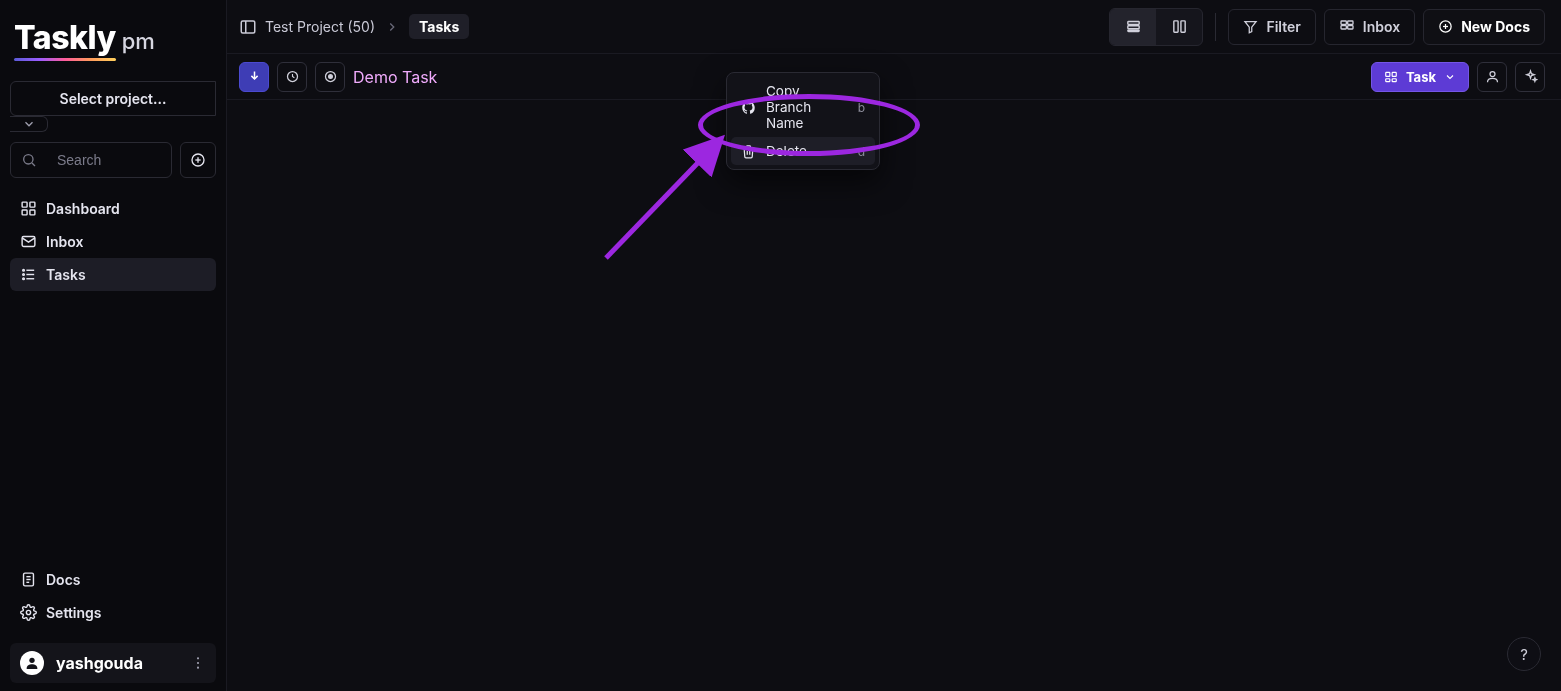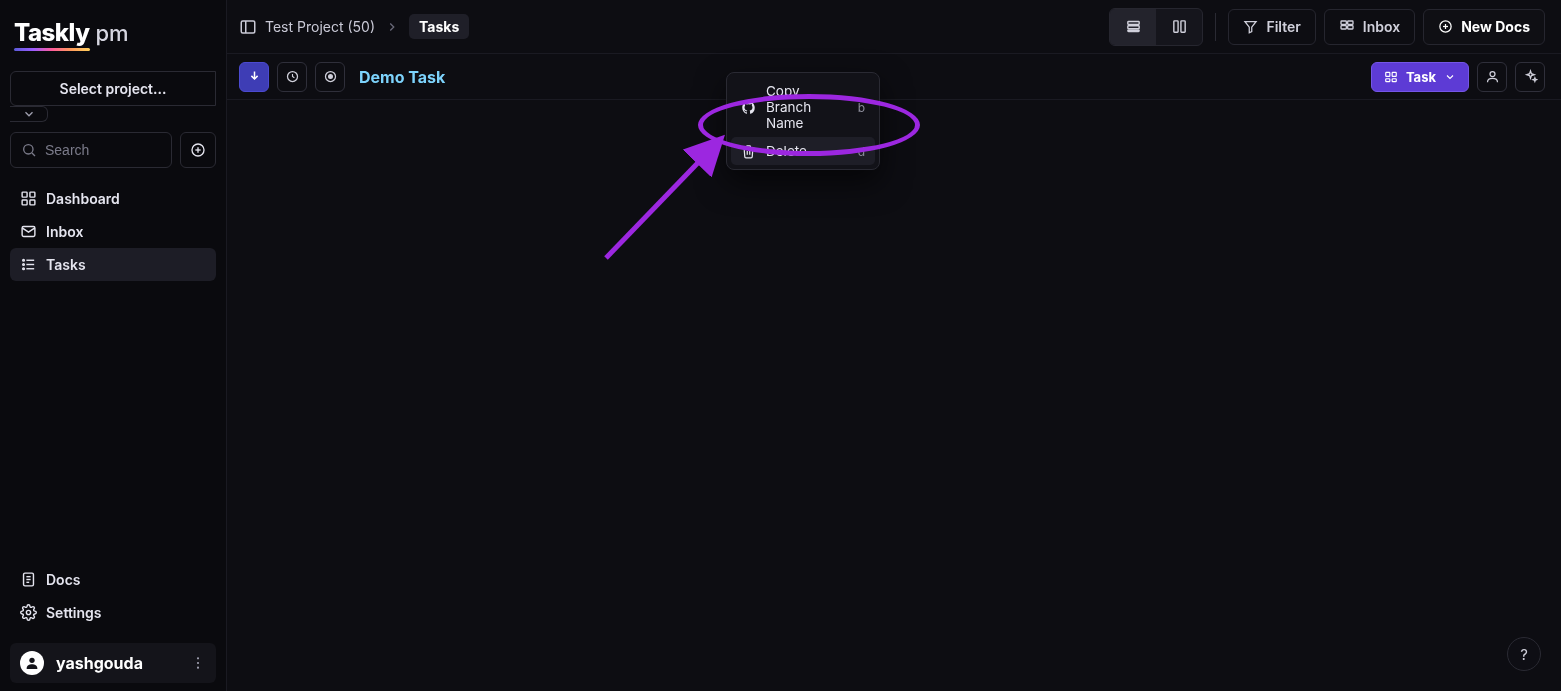--- a/index.html
+++ b/index.html
@@ -2,28 +2,28 @@
 <html><head>
 <meta charset="utf-8">
 <style>
   * { box-sizing: border-box; margin: 0; padding: 0; }
   html, body { width: 1561px; height: 691px; font-family: -apple-system, BlinkMacSystemFont, "Segoe UI", "Inter", sans-serif; background:#0a0a0e; color:#fff; overflow:hidden; }
   .app { display:flex; width:100%; height:100%; }
 
   
   .sidebar { width:226px; height:100%; background:#0a0a0e; display:flex; flex-direction:column; padding:8px 0 0 0; }
   .logo { display:flex; align-items:baseline; gap:6px; padding:10px 14px 10px 14px; }
-  .logo-main { font-size:24px; font-weight:800; letter-spacing:-0.5px; position:relative; }
+  .logo-main { font-size:32px; font-weight:800; letter-spacing:-0.5px; position:relative; }
   .logo-main::after { content:""; position:absolute; left:0; right:0; bottom:-4px; height:3px; background:linear-gradient(90deg,#5b5bd6 0%,#9b5cff 25%,#ff5c9b 50%,#ff9b5c 75%,#ffd05c 100%); border-radius:2px; }
   .logo-sub { font-size:22px; font-weight:500; color:#d6d6e0; }
   .project-select { margin:14px 10px 10px 10px; display:flex;flex-direction:column; }
   .project-select-main { flex:1; background:transparent; border:1px solid #2a2a33; border-radius:6px 0 0 6px; padding:8px 12px; font-size:14px; color:#e5e5ef; font-weight:600; text-align:center; cursor:pointer; }
   .project-select-caret { width:38px; border:1px solid #2a2a33; border-left:none; border-radius:0 6px 6px 0; display:flex; align-items:center; justify-content:center; color:#a0a0b0; cursor:pointer; }
   .search-row { margin:0 10px 10px 10px; display:flex; gap:8px; }
-  .search-box { flex:1; display:flex; align-items:center; gap:8px; border:1px solid #2a2a33; border-radius:6px; padding:6px 10px; color:#7b7b8a; }
+  .search-box { flex:1; display:flex; align-items:center; gap:20px; border:1px solid #2a2a33; border-radius:6px; padding:6px 10px; color:#7b7b8a; }
   .search-box input { background:transparent; border:none; outline:none; color:#e5e5ef; font-size:14px; width:100%; }
   .search-box input::placeholder { color:#7b7b8a; }
   .add-btn { width:36px; height:36px; border:1px solid #2a2a33; border-radius:6px; display:flex; align-items:center; justify-content:center; color:#e5e5ef; cursor:pointer; }
   .nav { padding:4px 10px; }
   .nav-item { display:flex; align-items:flex-start; gap:9px; padding:8px 10px; border-radius:6px; font-size:14px; color:#e5e5ef; cursor:pointer; font-weight:600; }
   .nav-item.active { background:#1d1d26; }
   .spacer { flex:1; }
   .bottom-nav { padding:4px 10px 10px 10px; }
   .user-row { margin:4px 10px 8px 10px; display:flex; align-items:center; gap:12px; background:#14141a; border-radius:6px; padding:8px 10px; cursor:pointer; }
   .avatar { width:24px; height:24px; border-radius:50%; background:#fff; display:flex; align-items:center; justify-content:center; }
@@ -44,21 +44,21 @@
   .view-btn { width:46px; height:36px; display:flex; align-items:center; justify-content:center; color:#d0d0db; cursor:pointer; }
   .view-btn.active { background:#23232c; }
   .tb-btn { height:36px; display:flex; align-items:center; gap:8px; padding:0 14px; border:1px solid #26262f; border-radius:6px; font-size:14px; color:#d0d0db; cursor:pointer; font-weight:600; }
   .tb-btn.primary { background:#0f0f14; color:#fff; font-weight:700; }
   .tb-sep { width:1px; height:28px; background:#2a2a33; margin:0 4px; }
 
   
   .taskbar { height:46px; display:flex; align-items:center; padding:0 16px 0 12px; border-bottom:1px solid #1a1a22; gap:8px; position:relative; }
   .icon-btn { width:30px; height:30px; display:flex; align-items:center; justify-content:center; border:1px solid #2f2f3a; border-radius:6px; color:#d0d0db; cursor:pointer; }
   .icon-btn.primary { background:#3e3db5; border-color:#4b4ad0; color:#fff; }
-  .task-title { font-size:16px; font-weight:700; color:#7dd3fc; margin-left:6px; }
+  .task-title { font-size:16px; font-weight:400; color:#f0abfc; }
   .task-spacer { flex:1; }
   .task-type-btn { height:30px; display:flex; align-items:center; gap:8px; padding:0 12px; background:#5d3bd5; border:1px solid #7456e6; border-radius:6px; color:#fff; font-size:13px; font-weight:700; cursor:pointer; }
 
   
   .ctx-menu { position:absolute; left:726px; top:72px; width:154px; background:#121218; border:1px solid #2a2a33; border-radius:8px; padding:4px; box-shadow:0 12px 30px rgba(0,0,0,0.6); z-index:10; }
   .ctx-item { display:flex; align-items:center; gap:10px; padding:6px 10px; border-radius:5px; font-size:13.5px; color:#e5e5ef; cursor:pointer; }
   .ctx-item.hl { background:#1e1e27; }
   .ctx-shortcut { margin-left:auto; font-size:12px; color:#8a8a98; }
 
   

